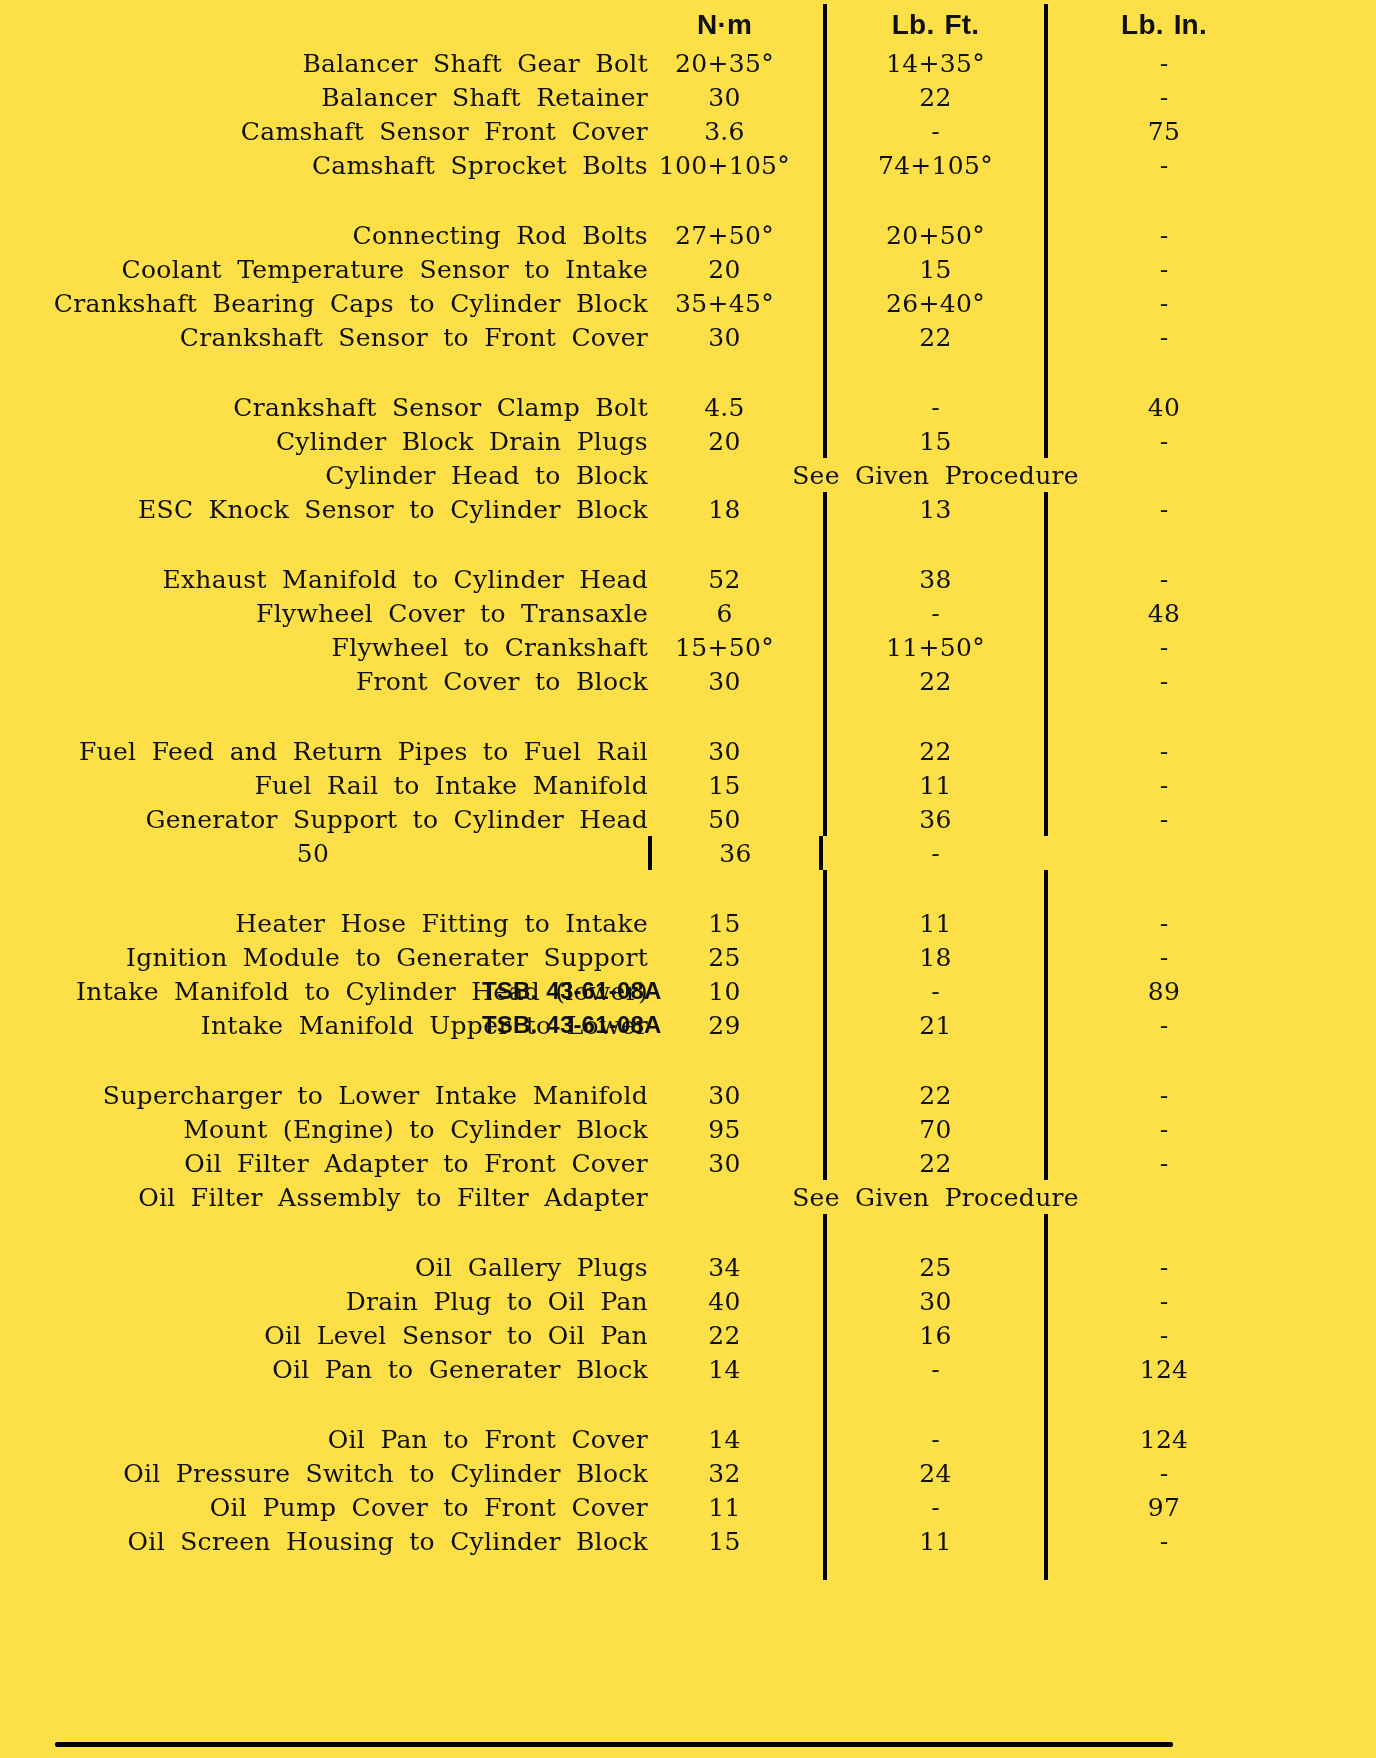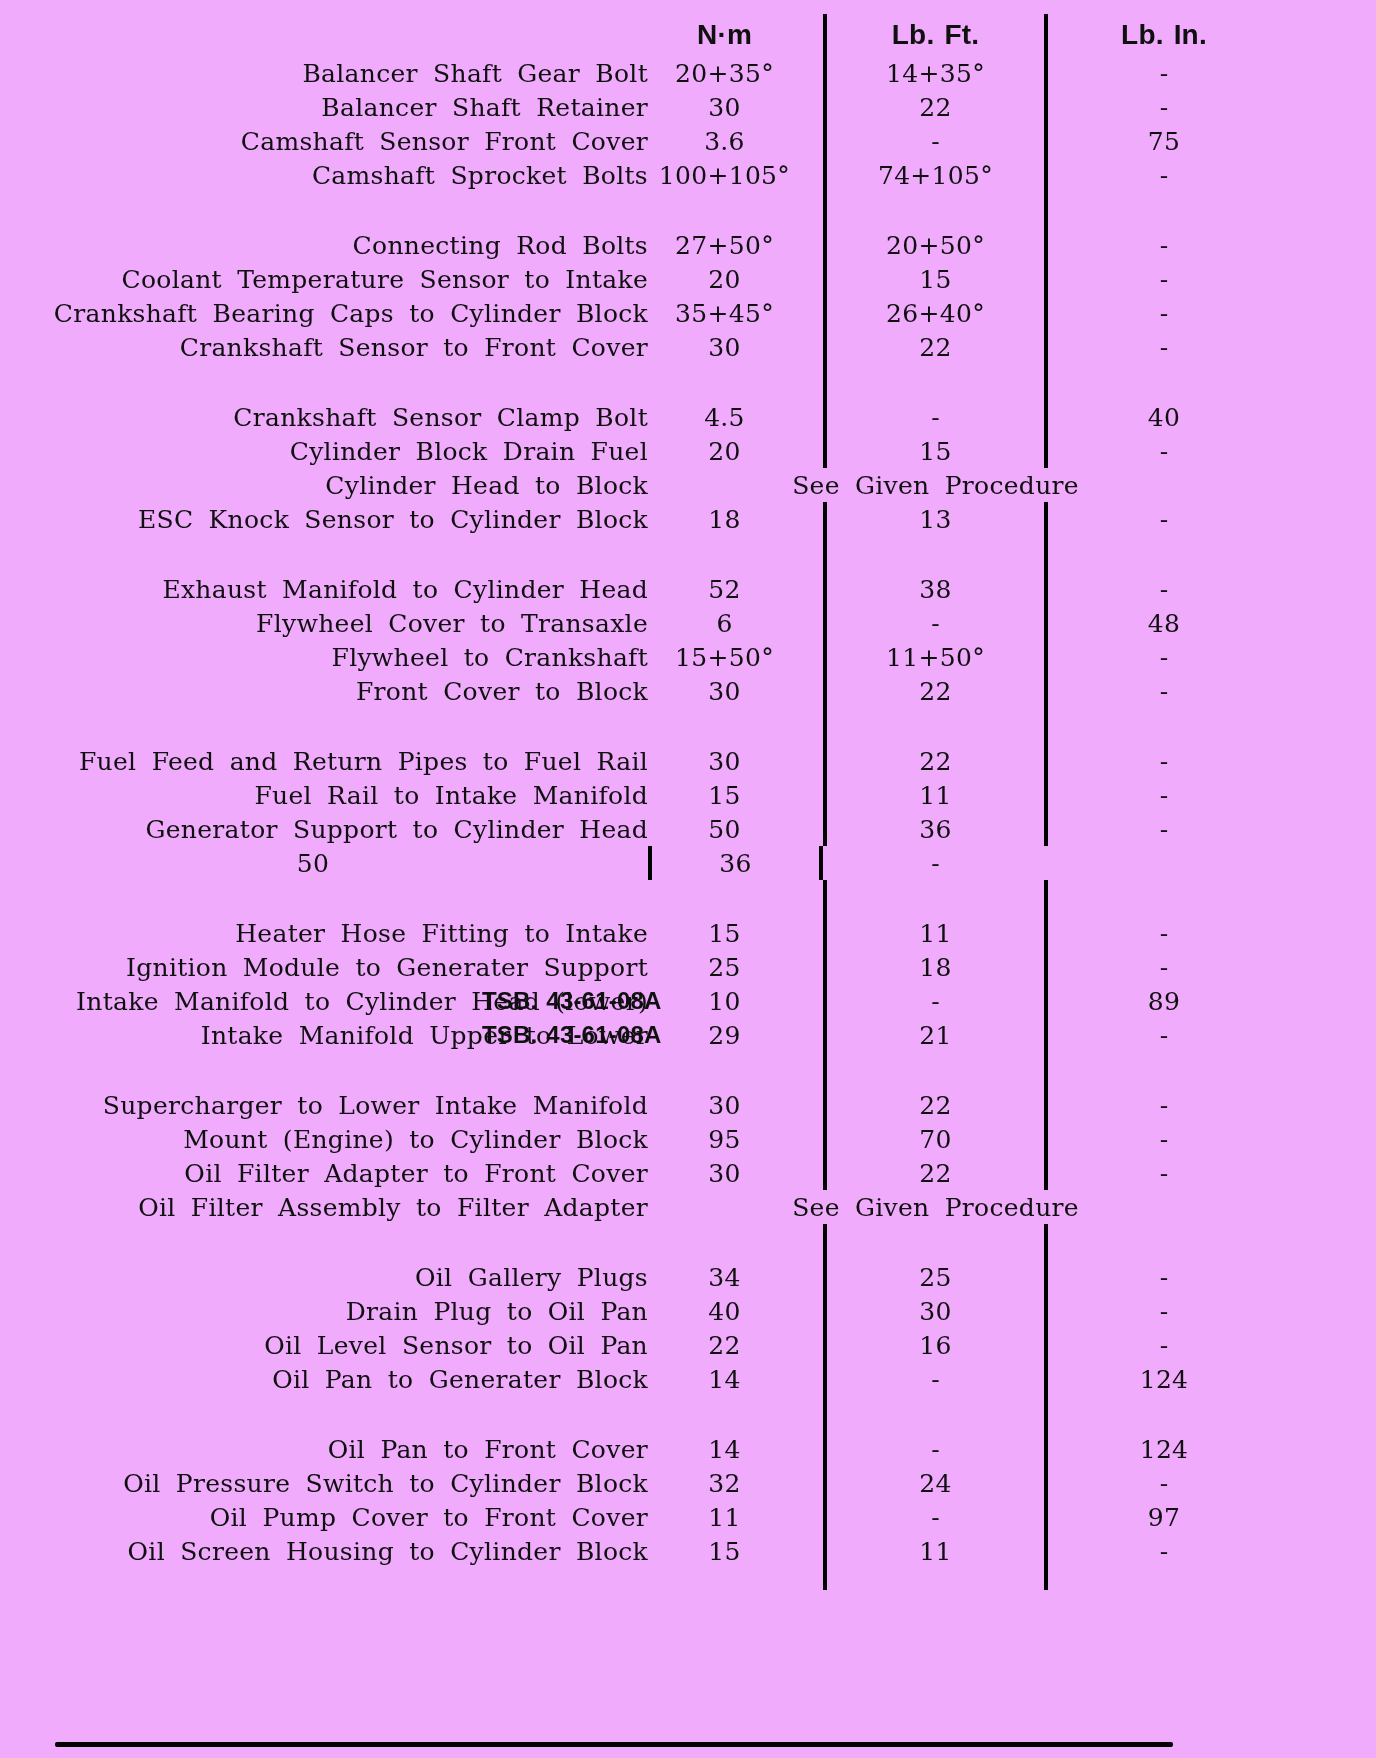--- a/index.html
+++ b/index.html
@@ -1,24 +1,24 @@
 <!DOCTYPE html>
 <html><head>
 <meta charset="utf-8">
 <style>
   html,body{margin:0;padding:0;background:#ffffff;}
   .page{
     position:relative;
     width:1376px;
     height:1758px;
-    background:#f0abfc;
+    background:#fde047;
     color:#101010;
     font-family:"DejaVu Serif", serif;
     box-sizing:border-box;
-    padding-top:14px;
+    padding-top:4px;
     overflow:hidden;
   }
   .row{
     display:grid;
     grid-template-columns:648px 175px 225px 232px;
     height:34px;
     align-items:center;
   }
   .row.header{height:42px;}
   .row.spacer{height:36px;}
@@ -166,21 +166,21 @@
       <div class="row">
         <div class="cell name">
           <span>Crankshaft Sensor Clamp Bolt</span>
         </div>
         <div class="cell nmcol">4.5</div>
         <div class="cell bars">-</div>
         <div class="cell">40</div>
       </div>
       <div class="row">
         <div class="cell name">
-          <span>Cylinder Block Drain Fuel</span>
+          <span>Cylinder Block Drain Plugs</span>
         </div>
         <div class="cell nmcol">20</div>
         <div class="cell bars">15</div>
         <div class="cell">-</div>
       </div>
       <div class="row">
         <div class="cell name">
           <span>Cylinder Head to Block</span>
         </div>
         <div class="cell nmcol"></div>

